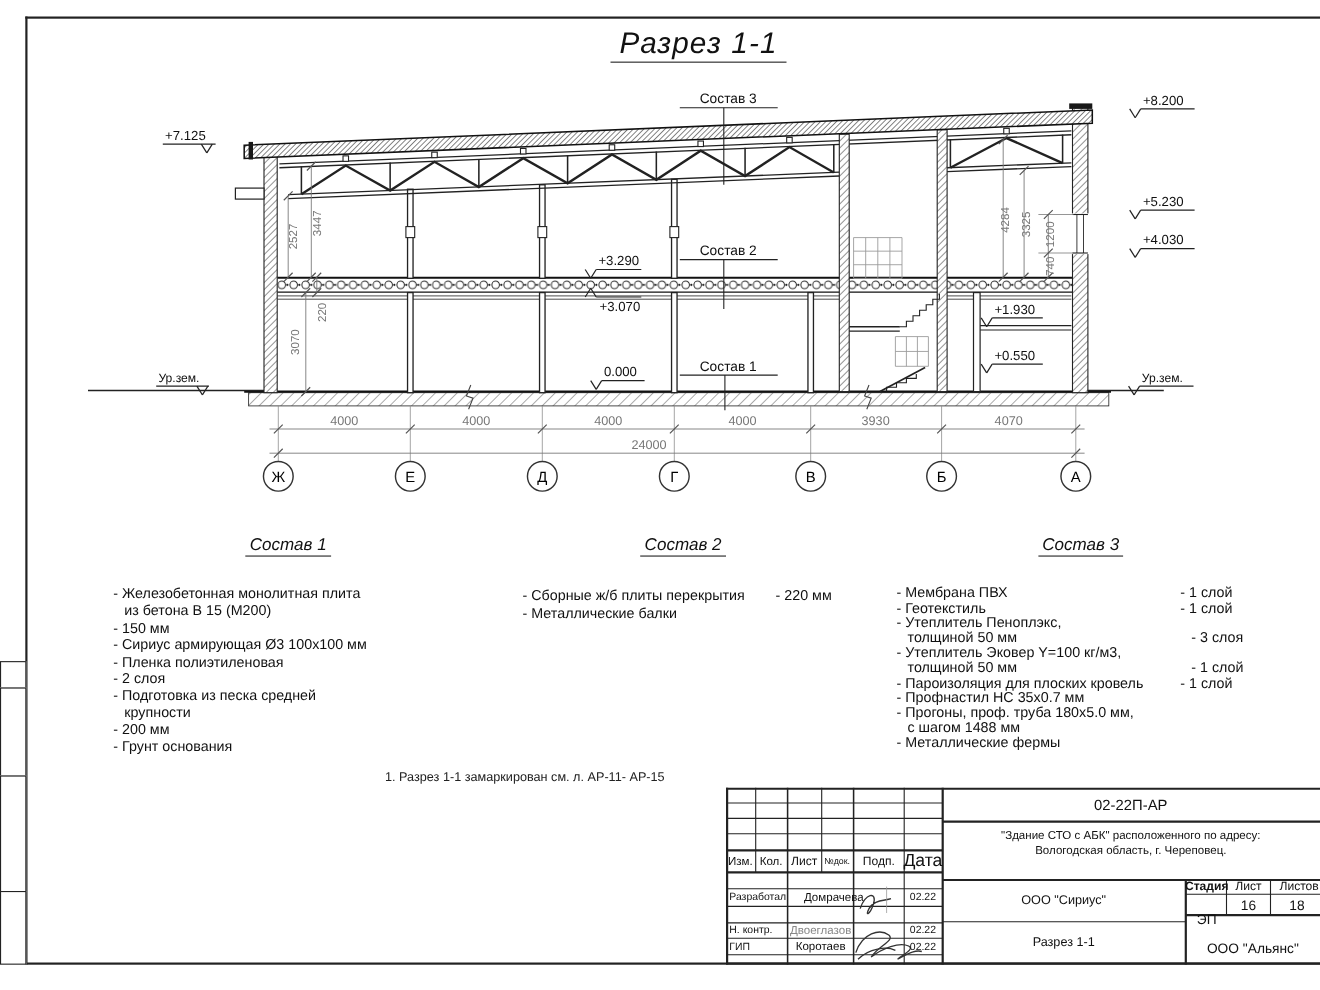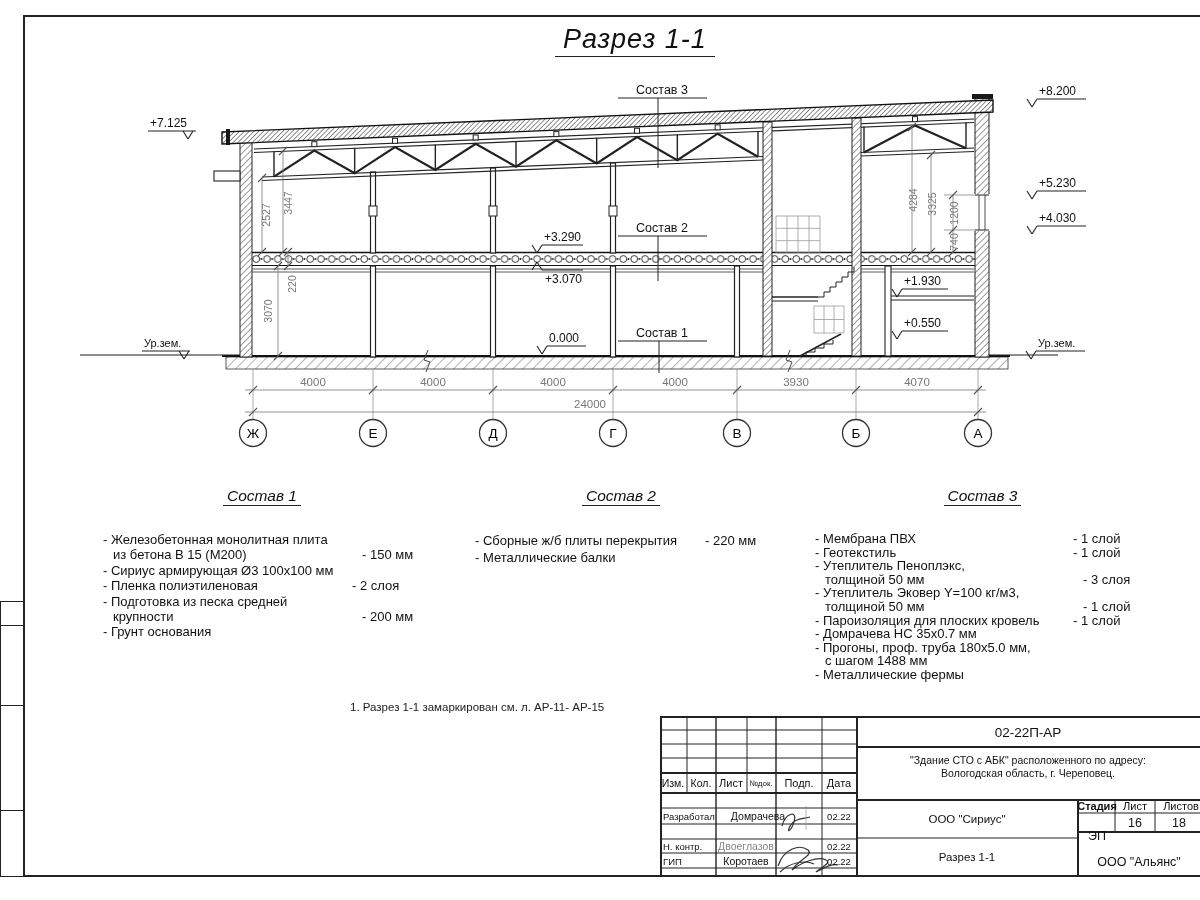--- a/index.html
+++ b/index.html
@@ -10,21 +10,21 @@
   .lbox{position:absolute;border:1.4px solid #222;background:#fff;box-sizing:border-box;}
   
   #main-title{position:absolute;left:500px;top:24px;width:270px;text-align:center;
     font-style:italic;font-size:27px;letter-spacing:1px;}
   #main-title .ul{border-bottom:1.6px solid #222;padding:0 8px 2px 8px;}
   
   .comp{position:absolute;font-size:13px;}
   .comp-title{text-align:center;font-style:italic;font-size:15.5px;margin-bottom:27px;}
   .comp-title .ul{border-bottom:1.3px solid #222;padding:0 4px 1px 4px;}
   .crow{display:flex;}
-  .comp1 .crow{line-height:15.4px;}
+  .comp1 .crow{line-height:15.4px;flex-direction:column;}
   .comp2 .crow{line-height:17px;}
   .comp3 .crow{line-height:13.6px;}
   .cont .ct{padding-left:10px;}
   .comp1 .ct{width:249px;} .comp2 .ct{width:230px;} .comp3 .ct{width:258px;}
   .cv{flex:1;white-space:nowrap;}
   #note{position:absolute;left:350px;top:701px;font-size:11.5px;color:#222;}
   
   #tb{position:absolute;left:660px;top:716px;width:560px;height:161px;}
   .tbt{position:absolute;transform:translate(-50%,-50%);white-space:nowrap;text-align:center;}
   .tbl{position:absolute;transform:translate(0,-50%);white-space:nowrap;}
@@ -417,21 +417,21 @@
     </div>
   <div class="crow cont">
       <span class="ct">толщиной 50 мм</span>
       <span class="cv">- 1 слой</span>
     </div>
   <div class="crow">
       <span class="ct">- Пароизоляция для плоских кровель</span>
       <span class="cv">- 1 слой</span>
     </div>
   <div class="crow">
-      <span class="ct">- Домрачева НС 35х0.7 мм</span>
+      <span class="ct">- Профнастил НС 35х0.7 мм</span>
       <span class="cv"></span>
     </div>
   <div class="crow">
       <span class="ct">- Прогоны, проф. труба 180х5.0 мм,</span>
       <span class="cv"></span>
     </div>
   <div class="crow cont">
       <span class="ct">с шагом 1488 мм</span>
       <span class="cv"></span>
     </div>
@@ -495,21 +495,21 @@
   <div class="tbt" style="left:475px;top:90px;font-size:11px;">Лист</div>
   <div class="tbt" style="left:521px;top:90px;font-size:11px;">Листов</div>
   <div class="tbt" style="left:437px;top:107px;font-size:12.5px;margin-top:13px;">ЭП</div>
   <div class="tbt" style="left:475px;top:107px;font-size:12.5px;">16</div>
   <div class="tbt" style="left:519px;top:107px;font-size:12.5px;">18</div>
   <div class="tbt" style="left:13px;top:67px;font-size:10.5px;">Изм.</div>
   <div class="tbt" style="left:41px;top:67px;font-size:10.5px;text-align:right;">Кол.</div>
   <div class="tbt" style="left:71px;top:67px;font-size:11px;">Лист</div>
   <div class="tbt" style="left:101px;top:67px;font-size:8px;">№док.</div>
   <div class="tbt" style="left:139px;top:67px;font-size:11px;">Подп.</div>
-  <div class="tbt" style="left:179px;top:67px;font-size:11px;">Дата</div>
+  <div class="tbt" style="left:179px;top:67px;font-size:16px;">Дата</div>
   <div class="tbl" style="left:3px;top:100px;font-size:9.5px;">Разработал</div>
   <div class="tbt" style="left:86px;top:100px;font-size:10.5px;margin-left:12px;">Домрачева</div>
   <div class="tbt" style="left:179px;top:100px;font-size:9.5px;">02.22</div>
   <div class="tbl" style="left:3px;top:130px;font-size:9.5px;">Н. контр.</div>
   <div class="tbt gray" style="left:86px;top:130px;font-size:10.5px;">Двоеглазов</div>
   <div class="tbt" style="left:179px;top:130px;font-size:9.5px;">02.22</div>
   <div class="tbl" style="left:3px;top:145px;font-size:9.5px;">ГИП</div>
   <div class="tbt" style="left:86px;top:145px;font-size:10.5px;">Коротаев</div>
   <div class="tbt" style="left:179px;top:145px;font-size:9.5px;">02.22</div>
 </div>

